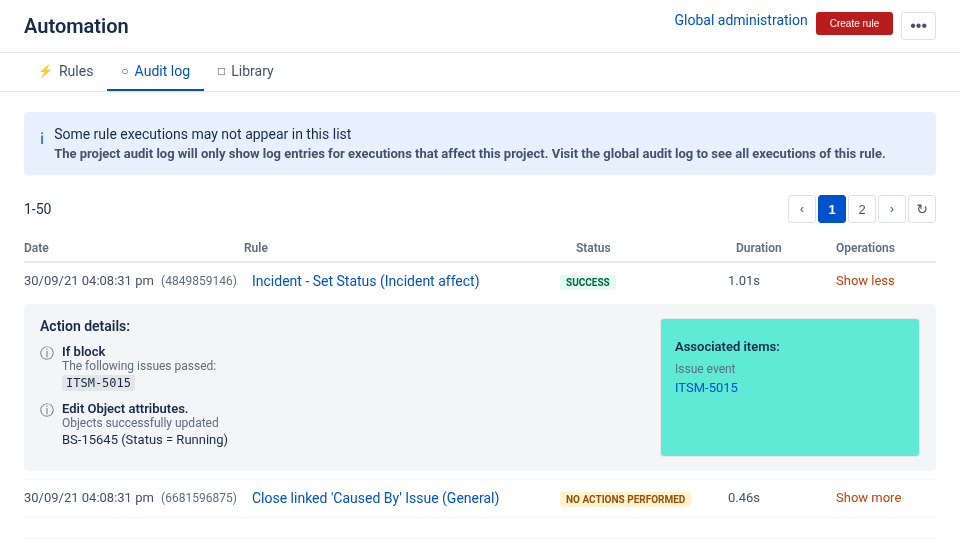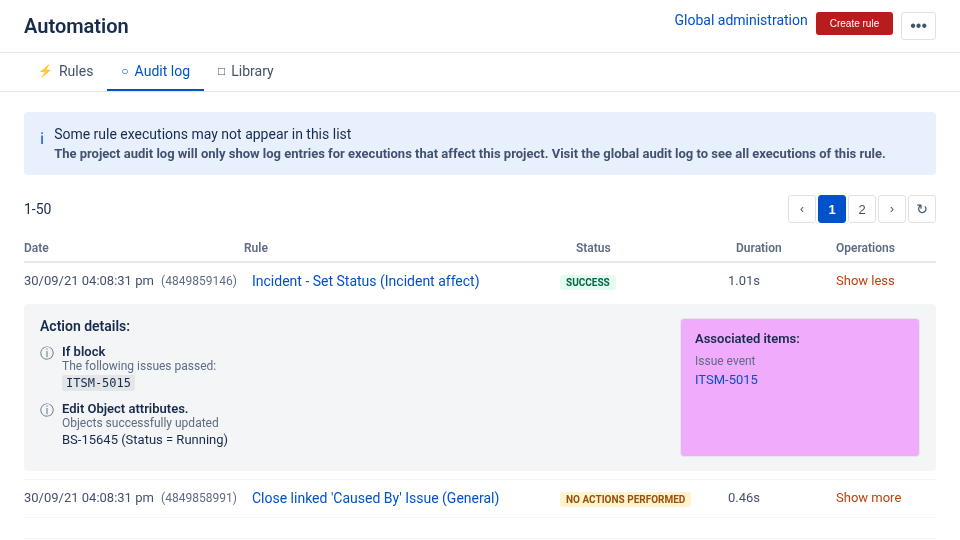--- a/index.html
+++ b/index.html
@@ -50,21 +50,21 @@
 
     .action-details { background: #f4f5f7; border-radius: 4px; padding: 14px 16px; margin: 4px 0 8px 0; display: grid; grid-template-columns: 1fr 260px; gap: 16px; }
     .action-label { font-weight: 600; font-size: 14px; margin-bottom: 10px; }
     .action-item { display: flex; gap: 8px; margin-bottom: 10px; align-items: flex-start; }
     .action-item-icon { color: #5e6c84; font-size: 14px; margin-top: 1px; flex-shrink: 0; }
     .action-item-content { font-size: 13px; color: #172b4d; }
     .action-item-content strong { font-weight: 600; }
     .action-item-content .sub { color: #5e6c84; font-size: 12px; margin-top: 0; }
     .action-item-content .code { font-family: monospace; font-size: 12px; color: #172b4d; background: #e4e5e7; padding: 1px 4px; border-radius: 2px; display: inline-block; margin-top: 2px; }
 
-    .associated-items { background: #f0abfc; border: 1px solid #e8e8e8; border-radius: 4px; padding: 12px 14px; margin-left: 20px; }
+    .associated-items { background: #5eead4; border: 1px solid #e8e8e8; border-radius: 4px; padding: 20px 14px; }
     .assoc-title { font-weight: 600; font-size: 13px; margin-bottom: 8px; }
     .assoc-label { font-size: 12px; color: #5e6c84; margin-bottom: 3px; }
     .assoc-link { color: #0052cc; font-size: 13px; cursor: pointer; }
   </style>
 </head>
 <body>
 
 <div>
   <div class="header">
     <div class="header-left">
@@ -164,21 +164,21 @@
           <div class="assoc-label">Issue event</div>
           <a class="assoc-link">ITSM-5015</a>
         </div>
       </div>
     </div>
 
     <div class="table-row-wrapper">
       <div class="table-row">
         <div class="td td-date">
           <span>30/09/21 04:08:31 pm</span>
-          <span class="id" style="margin-left:4px;">(4849858991)</span>
+          <span class="id" style="margin-left:4px;">(6681596875)</span>
         </div>
         <div class="td">
           <span class="td-rule">Close linked 'Caused By' Issue (General)</span>
         </div>
         <div class="td">
           <span class="status-badge status-no-action">NO ACTIONS PERFORMED</span>
         </div>
         <div class="td td-duration">0.46s</div>
         <div class="td td-ops">Show more</div>
       </div>

